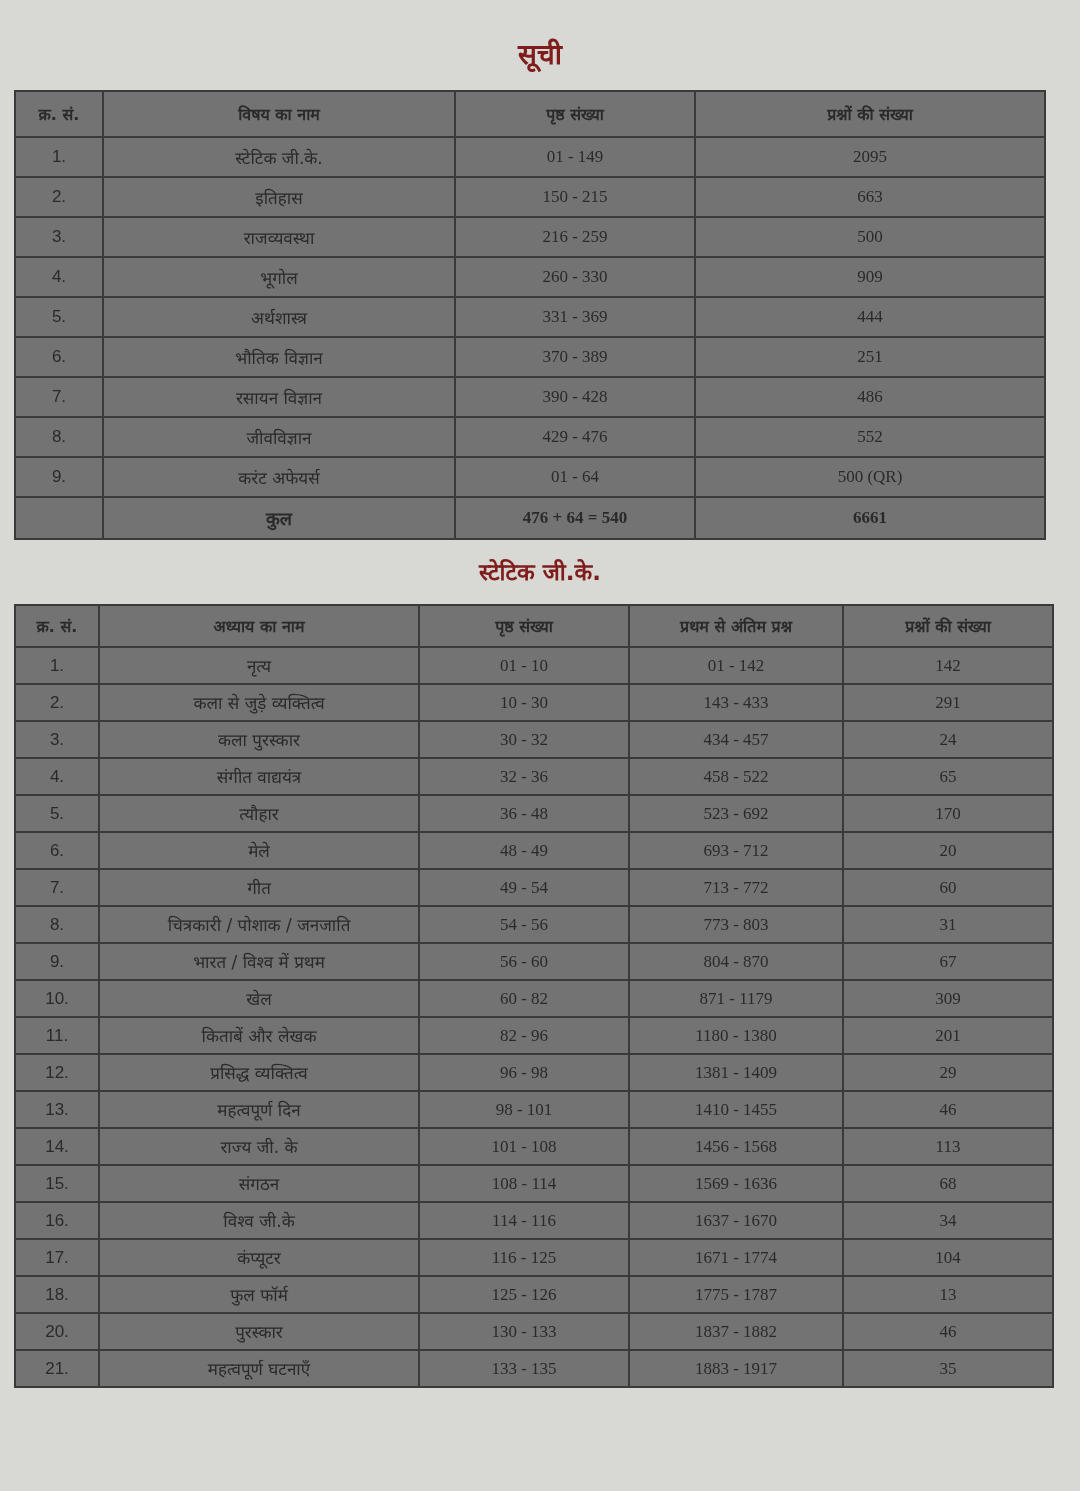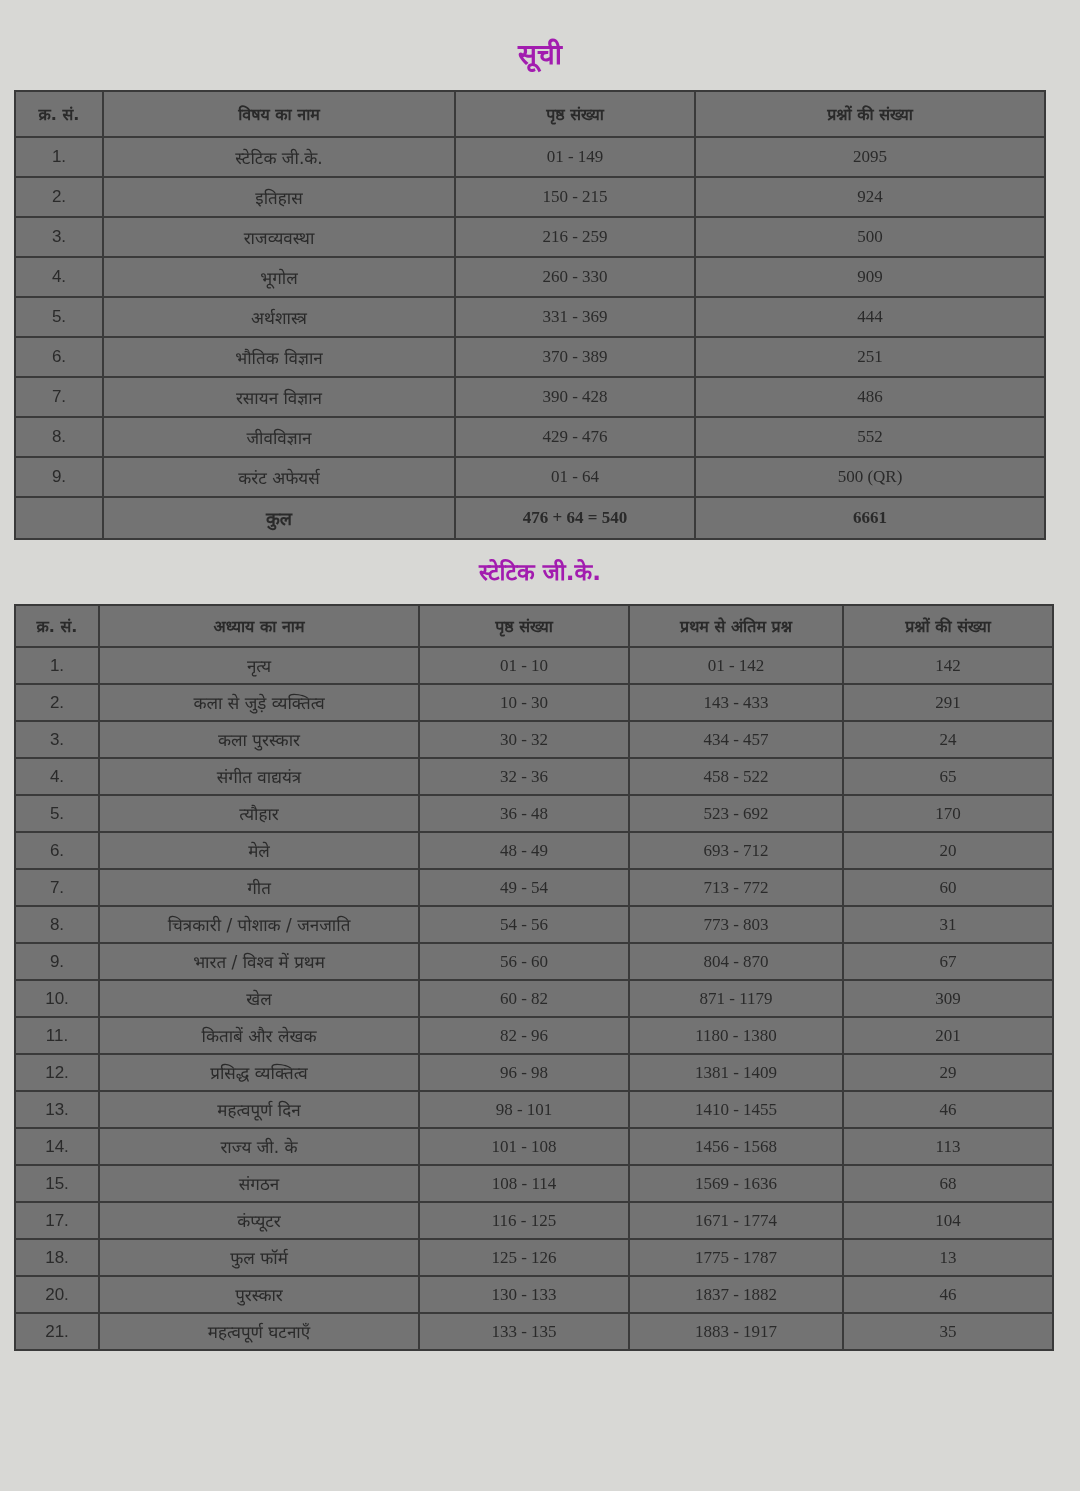--- a/index.html
+++ b/index.html
@@ -10,21 +10,21 @@
     color: #222;
     position: relative;
     overflow: hidden;
   }
   .title {
     position: absolute;
     left: 0; width: 1080px;
     text-align: center;
     font-family: "DejaVu Sans", sans-serif;
     font-weight: bold;
-    color: #a21caf;
+    color: #7f1d1d;
   }
   #title1 { top: 34px; font-size: 28px; }
   #title2 { top: 555px; font-size: 23px; }
   table {
     position: absolute;
     border-collapse: collapse;
     table-layout: fixed;
     background: #737373;
   }
   td, th {
@@ -81,21 +81,21 @@
       <tr>
         <td class="sn">1.</td>
         <td class="hi">स्टेटिक जी.के.</td>
         <td>01 - 149</td>
         <td>2095</td>
       </tr>
       <tr>
         <td class="sn">2.</td>
         <td class="hi">इतिहास</td>
         <td>150 - 215</td>
-        <td>924</td>
+        <td>663</td>
       </tr>
       <tr>
         <td class="sn">3.</td>
         <td class="hi">राजव्यवस्था</td>
         <td>216 - 259</td>
         <td>500</td>
       </tr>
       <tr>
         <td class="sn">4.</td>
         <td class="hi">भूगोल</td>
@@ -260,20 +260,27 @@
         <td>113</td>
       </tr>
       <tr>
         <td class="sn">15.</td>
         <td class="hi">संगठन</td>
         <td>108 - 114</td>
         <td>1569 - 1636</td>
         <td>68</td>
       </tr>
       <tr>
+        <td class="sn">16.</td>
+        <td class="hi">विश्व जी.के</td>
+        <td>114 - 116</td>
+        <td>1637 - 1670</td>
+        <td>34</td>
+      </tr>
+      <tr>
         <td class="sn">17.</td>
         <td class="hi">कंप्यूटर</td>
         <td>116 - 125</td>
         <td>1671 - 1774</td>
         <td>104</td>
       </tr>
       <tr>
         <td class="sn">18.</td>
         <td class="hi">फुल फॉर्म</td>
         <td>125 - 126</td>

